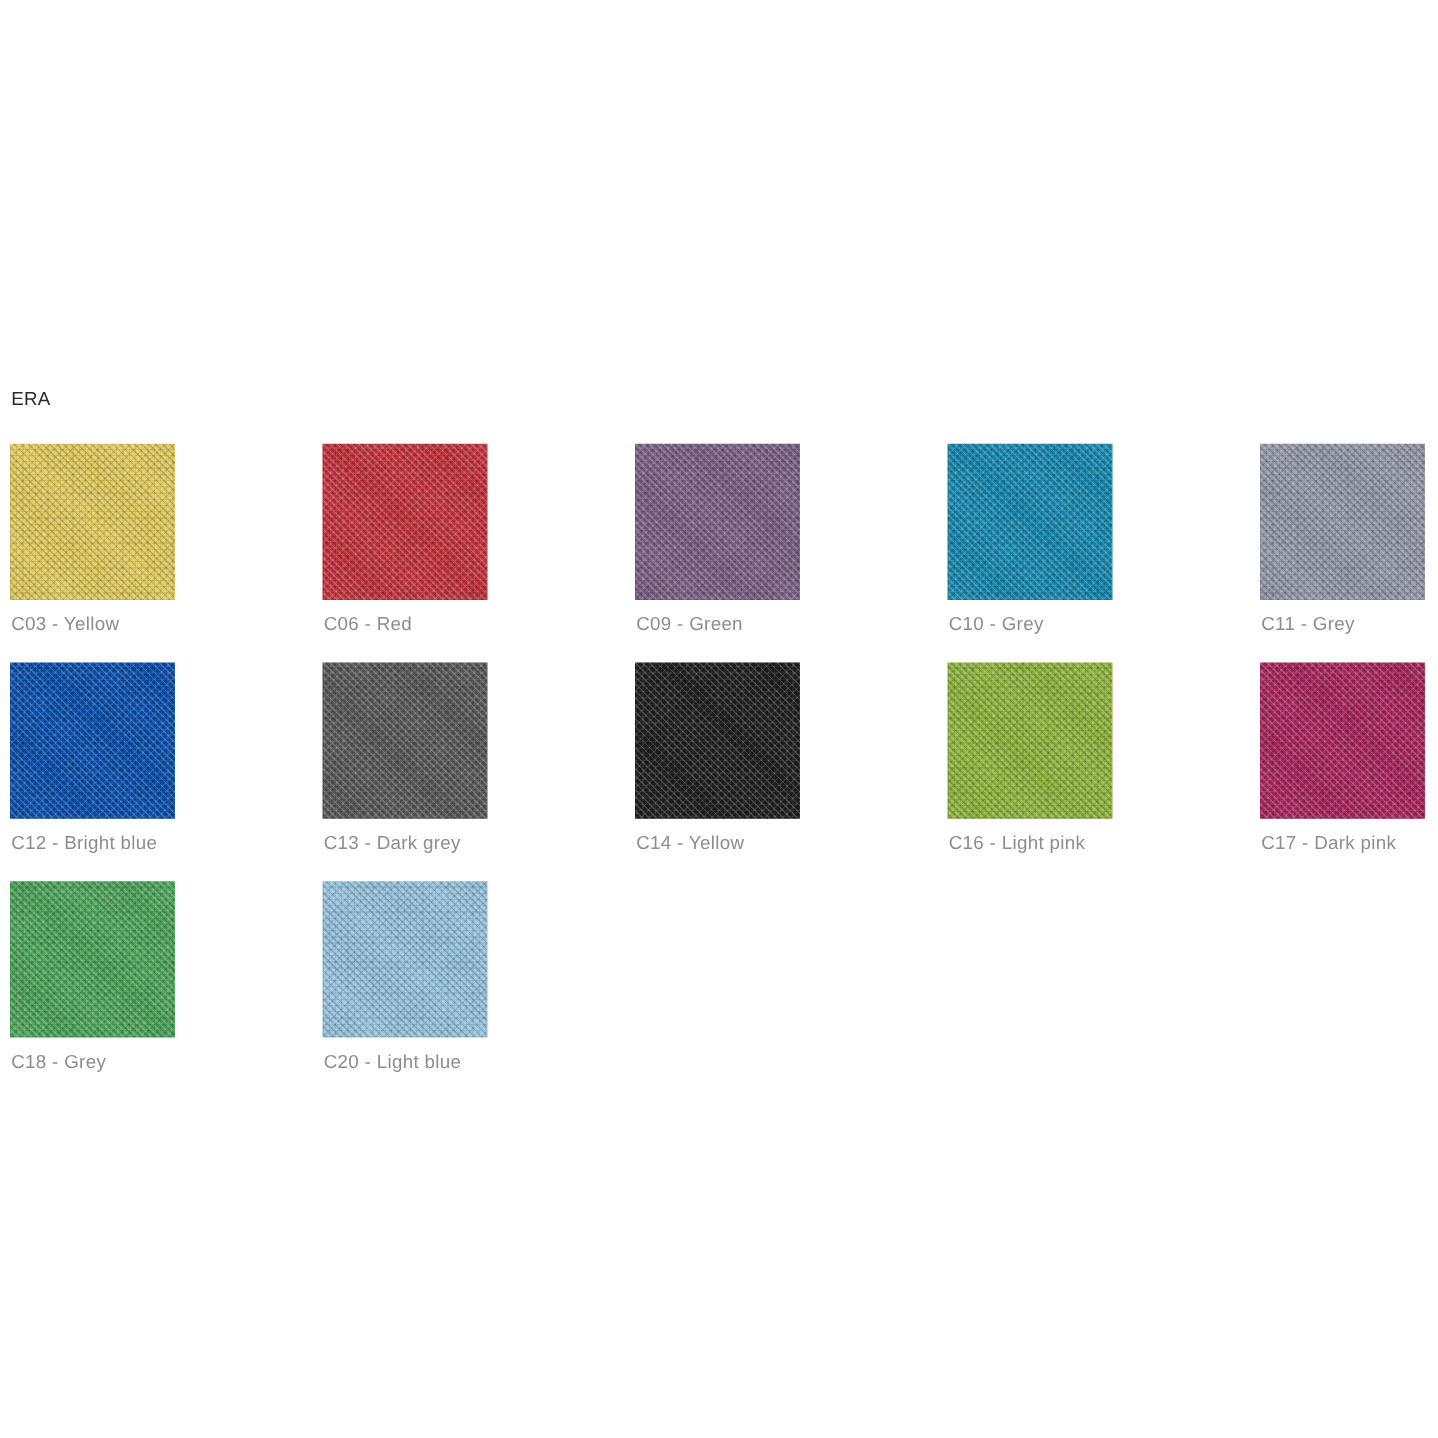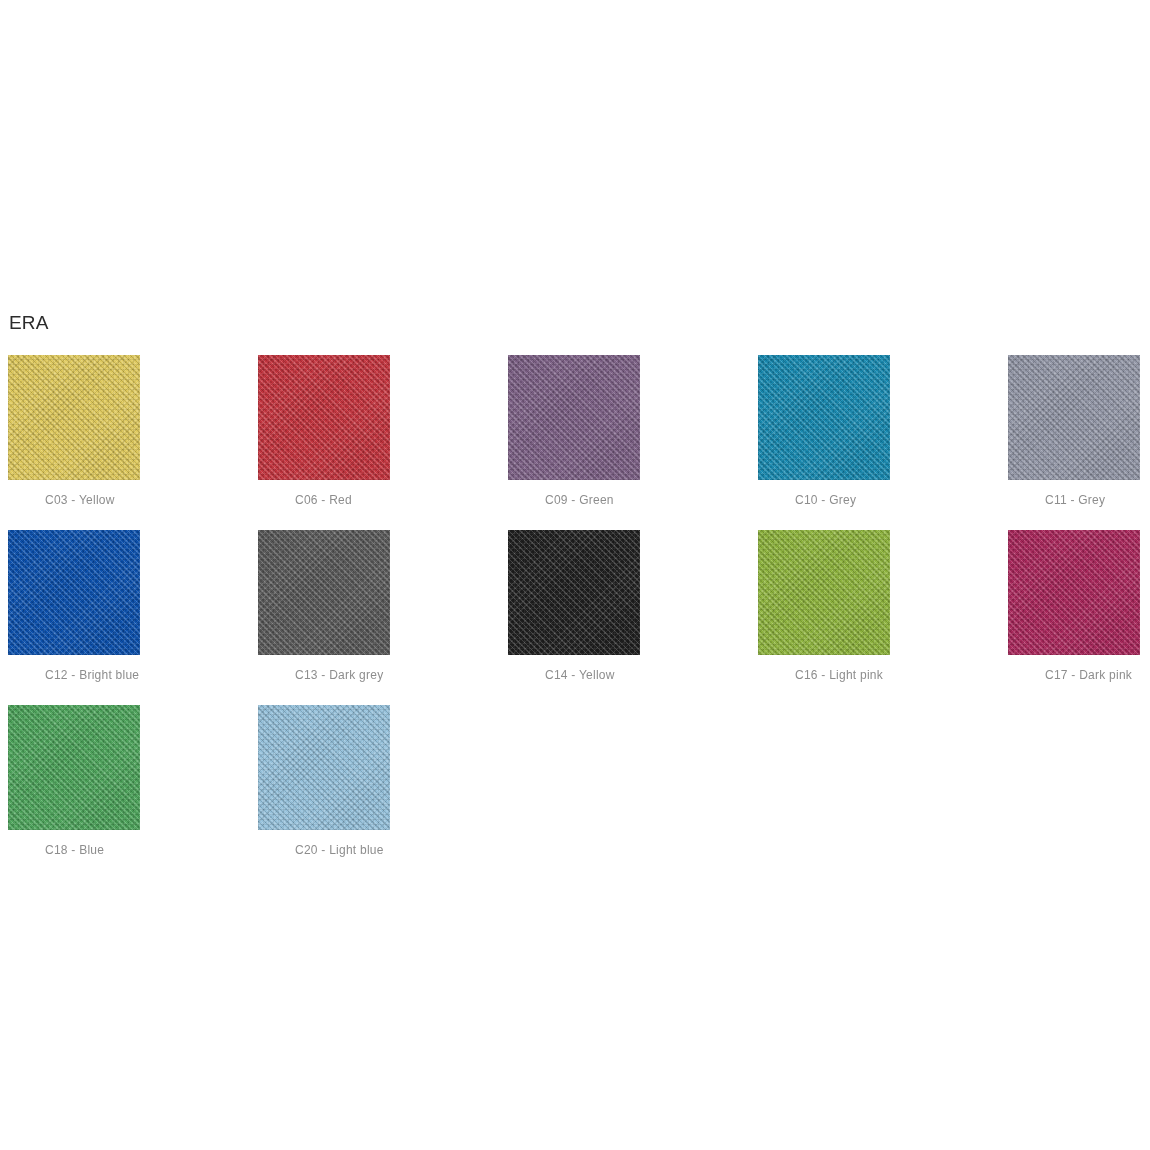--- a/index.html
+++ b/index.html
@@ -21,21 +21,21 @@
     width: 1150px;
     height: 1150px;
     box-sizing: border-box;
   }
 
   
   .collection-title {
     position: absolute;
     left: 9px;
     top: 296px;
-    font-size: 19px;
+    font-size: 15px;
     line-height: 28px;
     font-weight: 400;
     color: #2b2b2b;
     letter-spacing: 0.2px;
     white-space: nowrap;
   }
 
   
   .swatch-grid {
     position: absolute;
@@ -106,26 +106,25 @@
         rgba(255,255,255,0.05) 2px,
         rgba(0,0,0,0.00) 2px,
         rgba(0,0,0,0.00) 5px);
     pointer-events: none;
   }
 
   .swatch-label {
     position: absolute;
     left: 1px;
     top: 137px;
-    font-size: 12px;
+    font-size: 15px;
     line-height: 16px;
     color: #8d8d8d;
     letter-spacing: 0.25px;
     white-space: nowrap;
-    margin-left: 36px;
   }
 </style>
 </head>
 <body>
 
 <div class="page">
 
   <h1 class="collection-title">ERA</h1>
 
   <div class="swatch-grid">
@@ -164,21 +163,21 @@
       <div class="swatch-cell">
         <div class="swatch-chip" style="background-color: rgb(141, 179, 60);"></div>
         <div class="swatch-label">C16 - Light pink</div>
       </div>
       <div class="swatch-cell">
         <div class="swatch-chip" style="background-color: rgb(168, 38, 90);"></div>
         <div class="swatch-label">C17 - Dark pink</div>
       </div>
       <div class="swatch-cell">
         <div class="swatch-chip" style="background-color: rgb(76, 163, 90);"></div>
-        <div class="swatch-label">C18 - Blue</div>
+        <div class="swatch-label">C18 - Grey</div>
       </div>
       <div class="swatch-cell">
         <div class="swatch-chip" style="background-color: rgb(149, 193, 219);"></div>
         <div class="swatch-label">C20 - Light blue</div>
       </div>
     </div>
 
 </div>
 
 </body></html>

